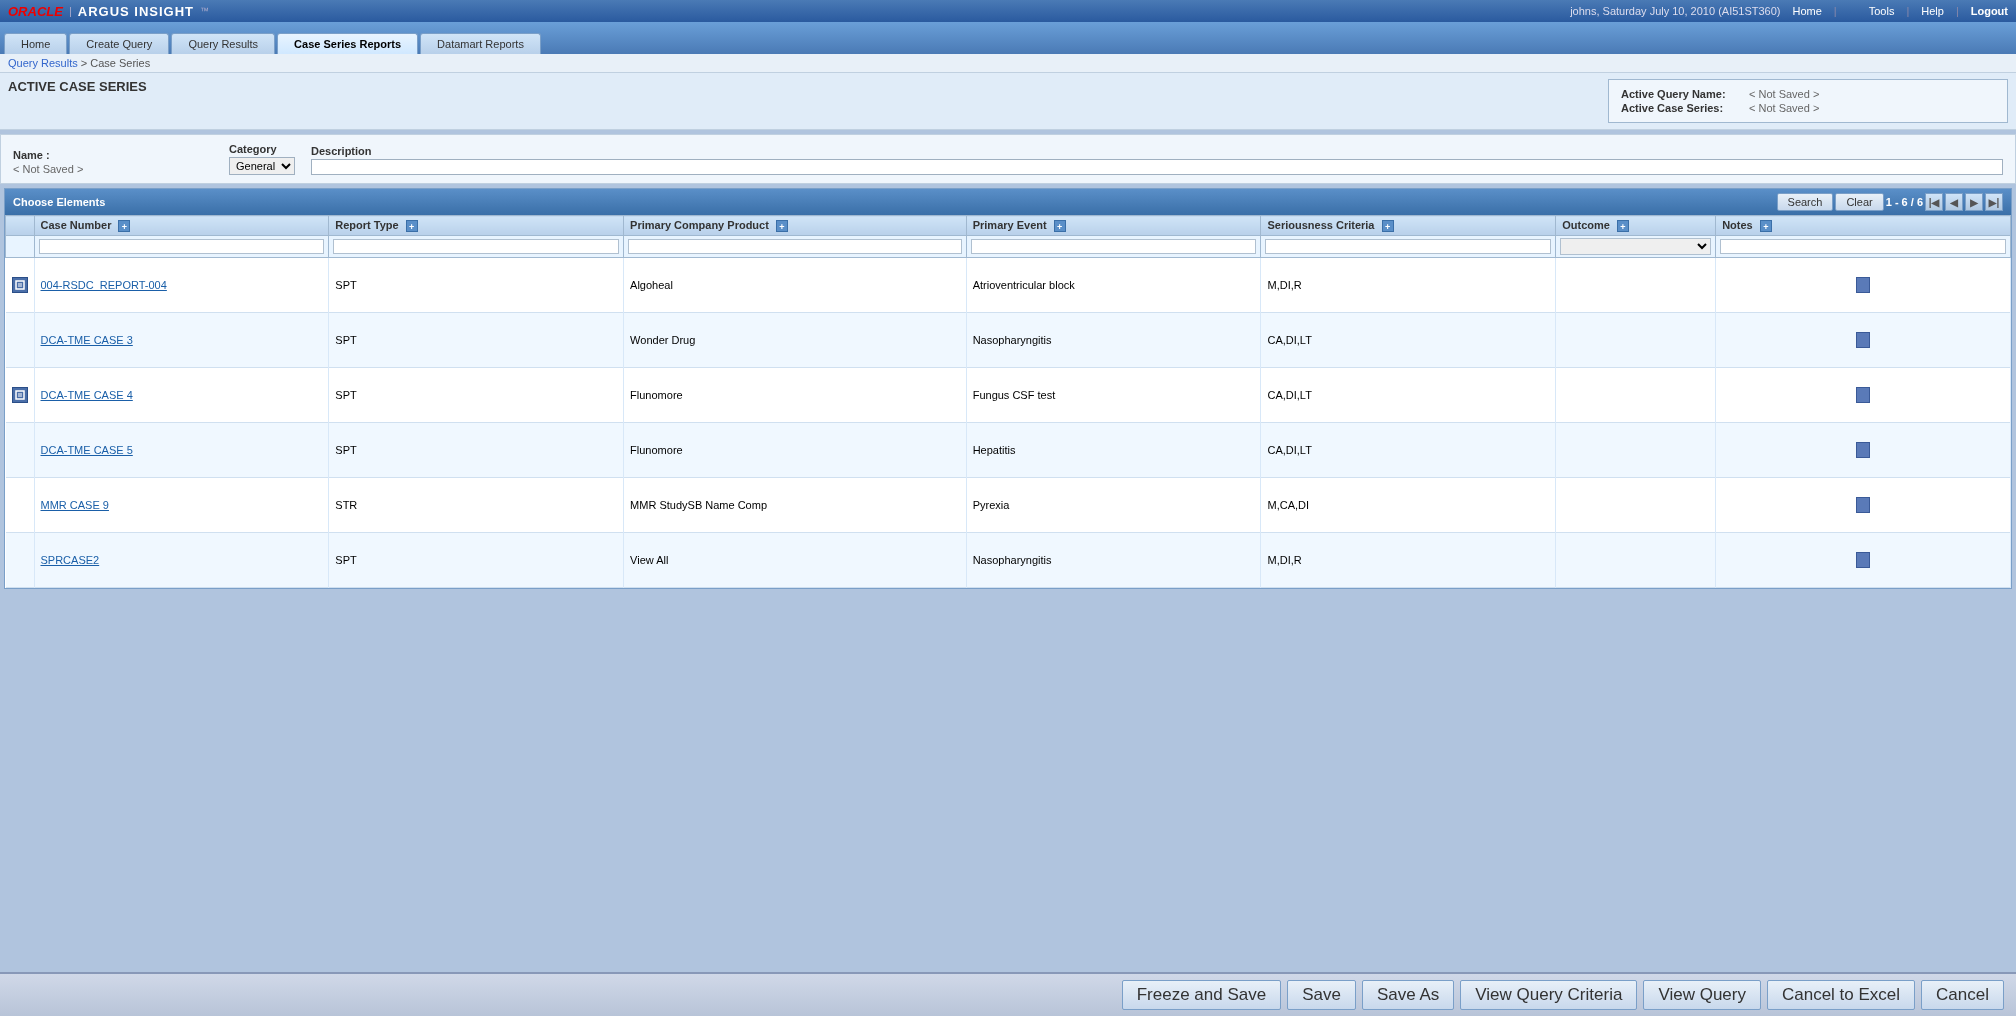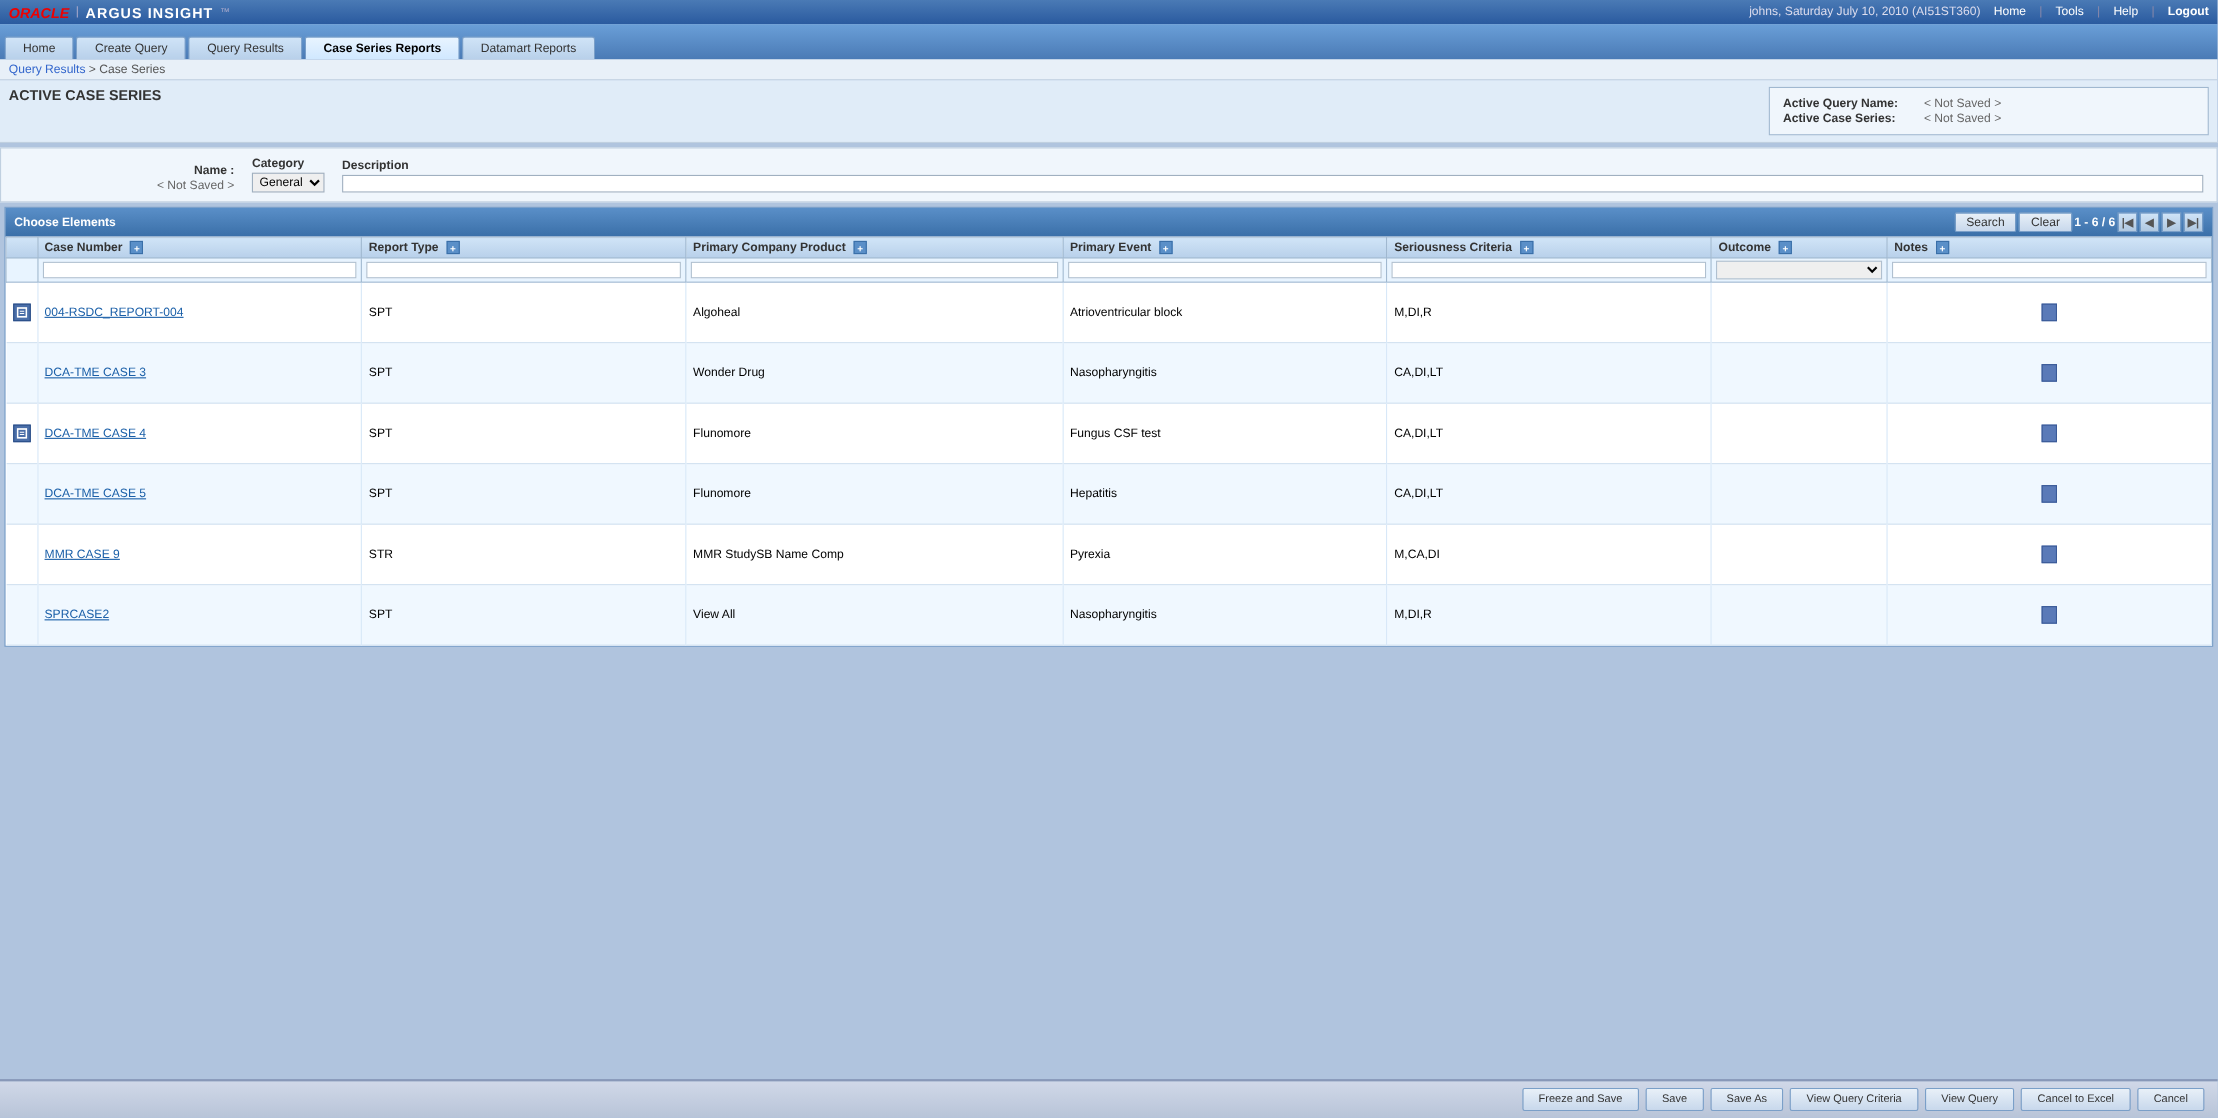--- a/index.html
+++ b/index.html
@@ -89,21 +89,21 @@
       display: flex;
       align-items: flex-end;
       gap: 16px;
       margin: 4px 0;
     }
     .form-field { display: flex; flex-direction: column; gap: 2px; }
     .form-field label { font-weight: bold; font-size: 11px; color: #333; }
     .form-field .field-value { font-size: 11px; color: #666; }
     .form-field select { font-size: 11px; padding: 1px 2px; border: 1px solid #a0b0c0; }
     .form-field input[type="text"] { font-size: 11px; padding: 1px 4px; border: 1px solid #a0b0c0; width: 300px; }
-    #name-field { min-width: 200px; text-align: right; }
+    #name-field { min-width: 200px; }
 
     
     #choose-elements {
       margin: 0 4px 4px 4px;
       border: 1px solid #7a9fc8;
     }
     #choose-elements-header {
       background: linear-gradient(to bottom, #5a8fc8, #3a6fa8);
       color: white;
       padding: 4px 8px;
@@ -199,21 +199,21 @@
       right: 0;
       background: linear-gradient(to bottom, #d0d8e8, #b8c4d8);
       border-top: 2px solid #8898b8;
       padding: 6px 12px;
       display: flex;
       justify-content: flex-end;
       gap: 6px;
     }
     .btn-bottom {
       padding: 4px 14px;
-      font-size: 10px;
+      font-size: 17px;
       background: linear-gradient(to bottom, #e8f0f8, #c8d8ec);
       border: 1px solid #7a9fc8;
       cursor: pointer;
       border-radius: 2px;
       color: #333;
       white-space: nowrap;
     }
 
     #main-content { padding-bottom: 36px; }
 
@@ -230,21 +230,21 @@
         <span class="oracle-logo">ORACLE</span>
         <span style="color:#aac; font-size:11px;">|</span>
         <span class="argus-text">ARGUS INSIGHT</span>
         <span style="color:#aac; font-size:9px; vertical-align:super;">™</span>
       </div>
     </div>
     <div id="top-bar-right">
       <span id="user-info">johns, Saturday July 10, 2010 (AI51ST360)</span>
       <a style="color:white;text-decoration:none;">Home</a>
       <span style="color:#88a;">|</span>
-      <a style="color:white;text-decoration:none;">Tools</a>
+      <a style="color:white;text-decoration:none;margin-left:20px;">Tools</a>
       <span style="color:#88a;">|</span>
       <a style="color:white;text-decoration:none;">Help</a>
       <span style="color:#88a;">|</span>
       <a style="color:white;text-decoration:none;font-weight:bold;">Logout</a>
     </div>
   </div>
 
   <div id="nav-tabs">
     <div class="nav-tab">Home</div>
     <div class="nav-tab">Create Query</div>

